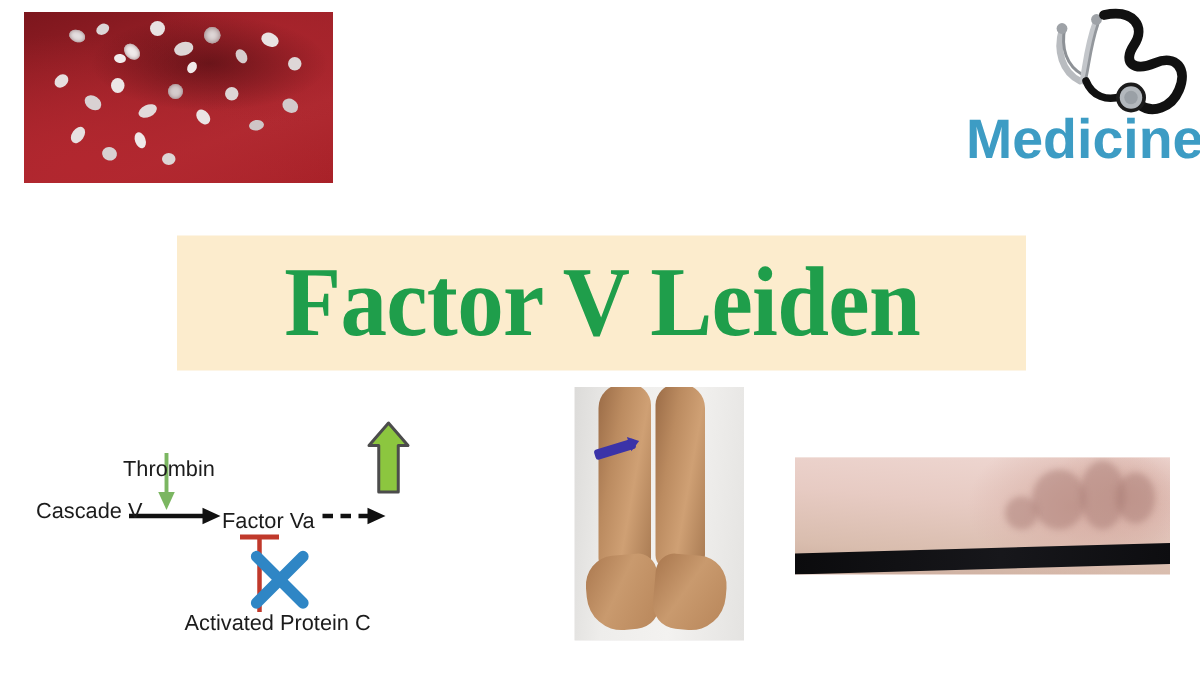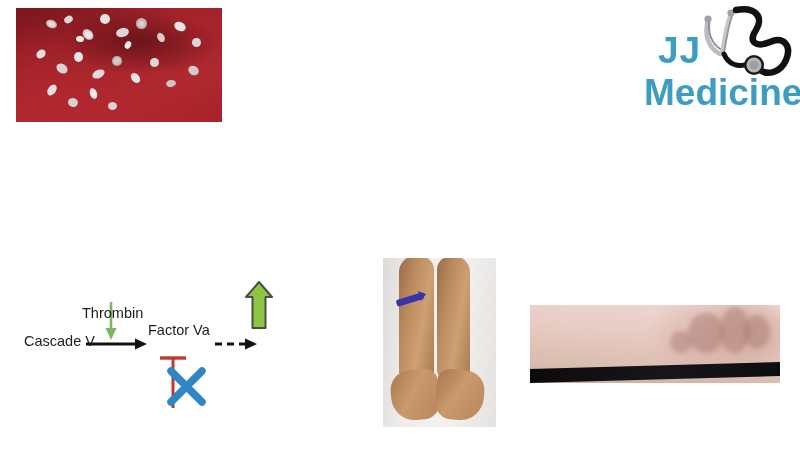--- a/index.html
+++ b/index.html
@@ -118,21 +118,21 @@
   .dlabel {
     position: absolute;
     font-family: "Liberation Sans", sans-serif;
     font-size: 14.5px;
     color: #1c1c1c;
     white-space: nowrap;
     line-height: 1.15;
   }
   .dlabel.factor-v   { left: 14px;  top: 65px; }
   .dlabel.thrombin   { left: 72px;  top: 11px; margin-top: 26px; }
-  .dlabel.factor-va  { left: 138px; top: 54px; }
+  .dlabel.factor-va  { left: 138px; top: 72px; }
   .dlabel.cascade    { left: 263px; top: 57px; text-align: center; }
   .dlabel.apc        { left: 113px; top: 140px; }
 
   
   .legs-photo {
     position: absolute;
     left: 383px;
     top: 258px;
     width: 113px;
     height: 169px;
@@ -247,24 +247,26 @@
       <path d="M33 10 C27 26, 26 40, 24 50" fill="none" stroke="#c3c6ca" stroke-width="4.5" stroke-linecap="round"></path>
       <path d="M34 12 C29 27, 28 40, 26 48" fill="none" stroke="#93979c" stroke-width="1.8" stroke-linecap="round"></path>
       <circle cx="10" cy="15" r="3.6" fill="#9ea2a7"></circle>
       <circle cx="33" cy="9" r="3.6" fill="#9ea2a7"></circle>
       <path d="M38 6 C58 2, 66 14, 58 26 C50 38, 58 44, 72 38 C86 32, 94 42, 88 56 C83 68, 70 72, 62 66" fill="none" stroke="#111111" stroke-width="6.5" stroke-linecap="round"></path>
       <path d="M26 50 C30 60, 40 64, 50 60" fill="none" stroke="#111111" stroke-width="5" stroke-linecap="round"></path>
       <circle cx="56" cy="61" r="10" fill="#1b1b1b"></circle>
       <circle cx="56" cy="61" r="7.5" fill="#b3b8bd"></circle>
       <circle cx="56" cy="61" r="4.5" fill="#9aa0a6"></circle>
     </svg>
-    <div class="logo-jj">JJ</div>
     <div class="logo-medicine">Medicine</div>
   </div>
 
+  <div class="title-banner">
+    <span class="title-text">Factor V Leiden</span>
+  </div>
 
   <div class="diagram">
     <svg width="370" height="172" viewBox="0 0 370 172">
 
       <g>
         <line x1="101" y1="34" x2="101" y2="62" stroke="#7bb661" stroke-width="2.6"></line>
         <polygon points="101,72 95.5,60 106.5,60" fill="#7bb661"></polygon>
       </g>
 
       <g>
@@ -288,20 +290,21 @@
 
       <g>
         <line x1="161" y1="103" x2="192" y2="134" stroke="#2f86c5" stroke-width="7.5" stroke-linecap="round"></line>
         <line x1="192" y1="103" x2="161" y2="134" stroke="#2f86c5" stroke-width="7.5" stroke-linecap="round"></line>
       </g>
     </svg>
 
     <div class="dlabel factor-v">Cascade V</div>
     <div class="dlabel thrombin">Thrombin</div>
     <div class="dlabel factor-va">Factor Va</div>
+    <div class="dlabel apc">Activated Protein C</div>
   </div>
 
   <div class="legs-photo">
     <div class="legs-sheet"></div>
     <div class="leg" style="left:16px;top:-2px;width:35px;height:126px;border-radius:16px 14px 10px 10px;"></div>
     <div class="leg" style="left:54px;top:-2px;width:33px;height:124px;border-radius:14px 16px 10px 10px;"></div>
     <div class="foot" style="left:8px;top:112px;width:48px;height:50px;border-radius:40% 26% 34% 48%;transform:rotate(-5deg);"></div>
     <div class="foot" style="left:53px;top:112px;width:48px;height:50px;border-radius:26% 40% 48% 34%;transform:rotate(5deg);"></div>
     <div class="blue-marker"></div>
   </div>

